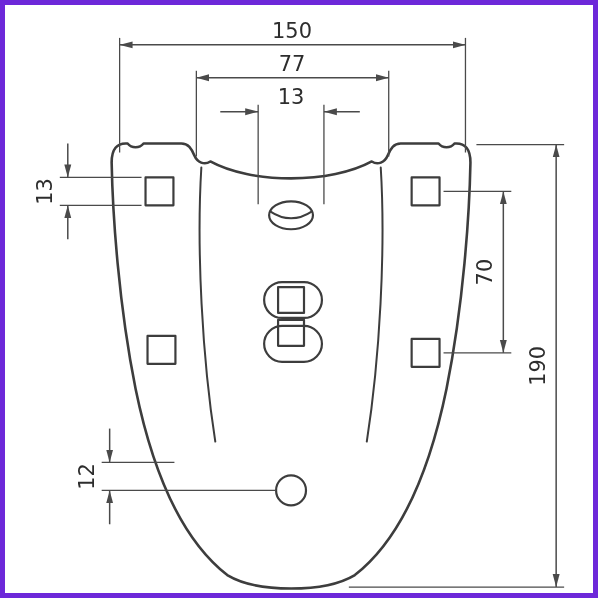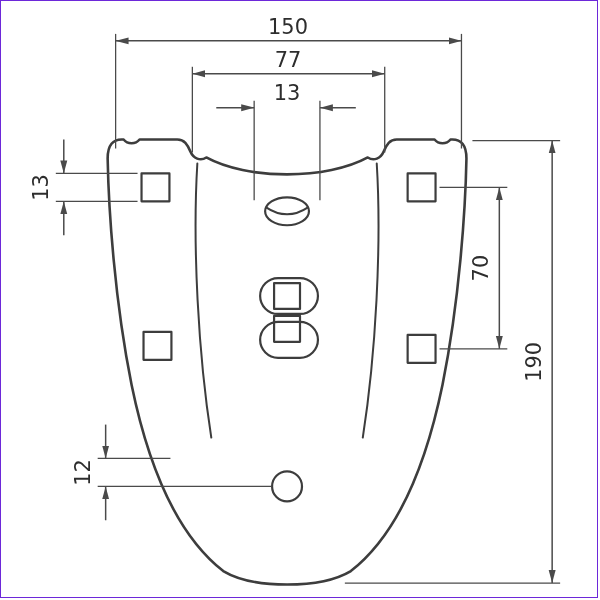--- a/index.html
+++ b/index.html
@@ -5,21 +5,21 @@
   html, body {
     margin: 0;
     padding: 0;
     background: #ffffff;
     font-family: "DejaVu Sans", "Liberation Sans", sans-serif;
   }
   .canvas {
     position: relative;
     width: 598px;
     height: 598px;
-    border: 1px solid #6d28d9;
+    border: 5px solid #6d28d9;
     background: #ffffff;
     box-sizing: border-box;
   }
   svg { display: block; }
   .part { stroke: #3d3d3d; stroke-width: 2.6; fill: none; stroke-linejoin: round; stroke-linecap: round; }
   .feature { stroke: #3d3d3d; stroke-width: 2.2; fill: none; stroke-linejoin: round; }
   .inner { stroke: #3d3d3d; stroke-width: 2; fill: none; stroke-linecap: round; }
   .dim { stroke: #4a4a4a; stroke-width: 1.5; fill: none; }
   .ext { stroke: #4a4a4a; stroke-width: 1.3; fill: none; }
   .dim-text {

